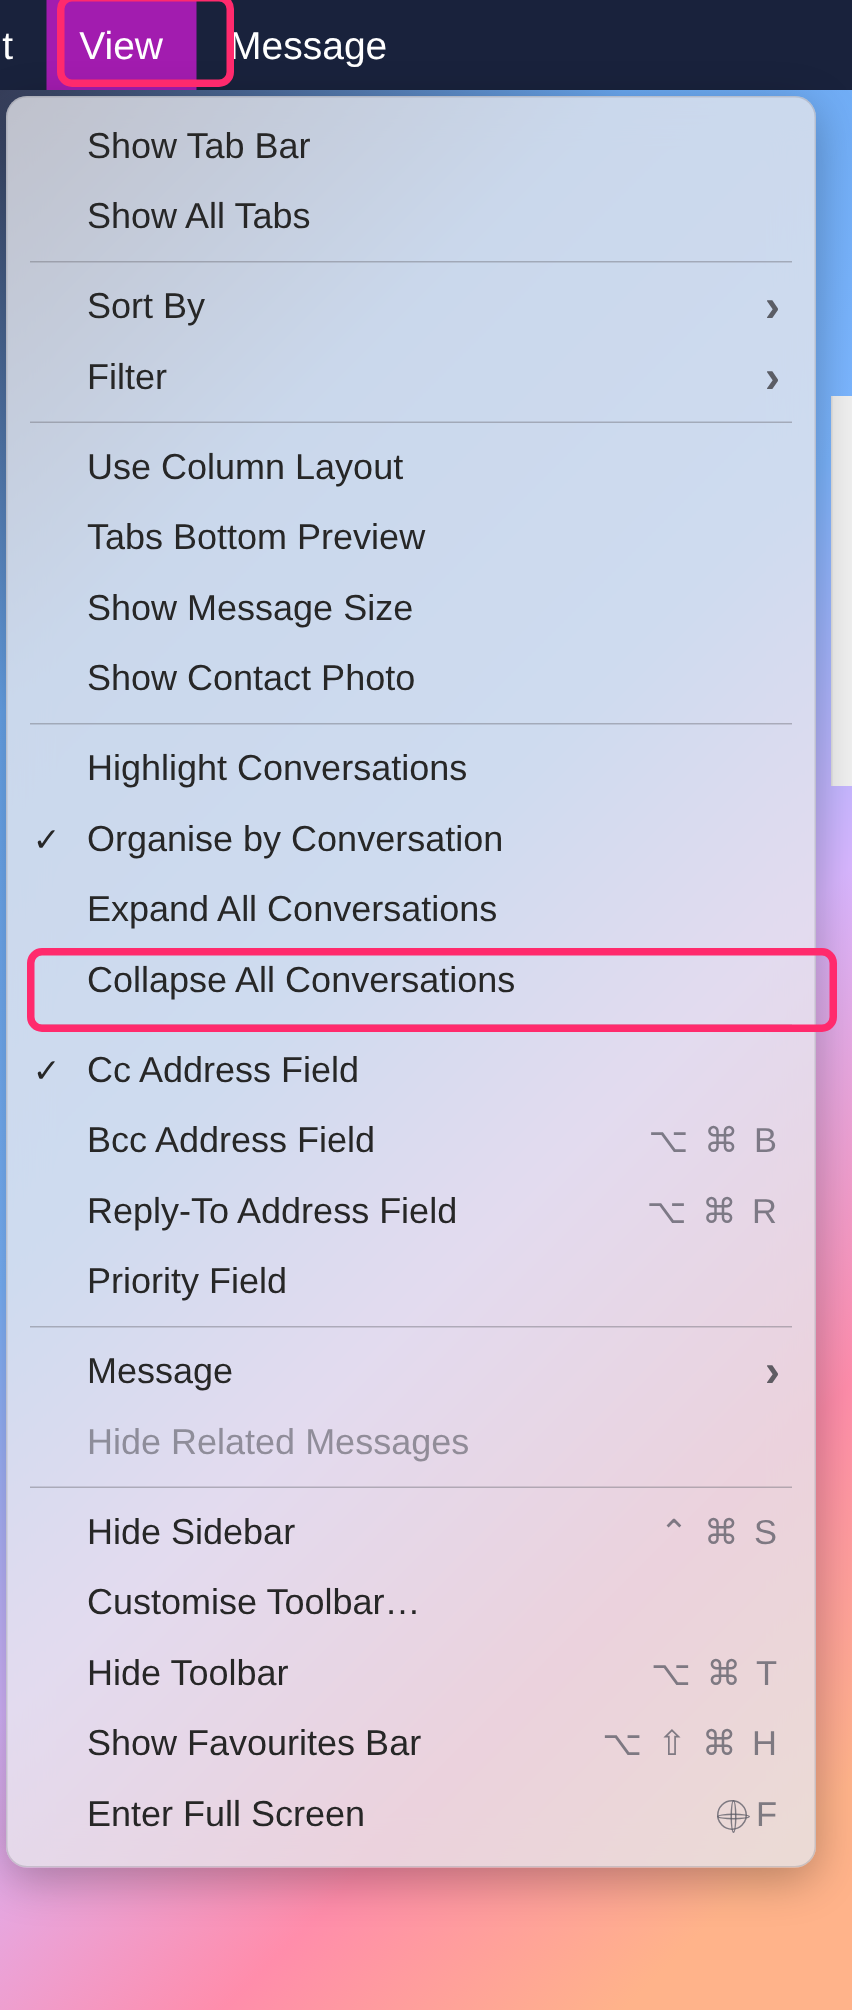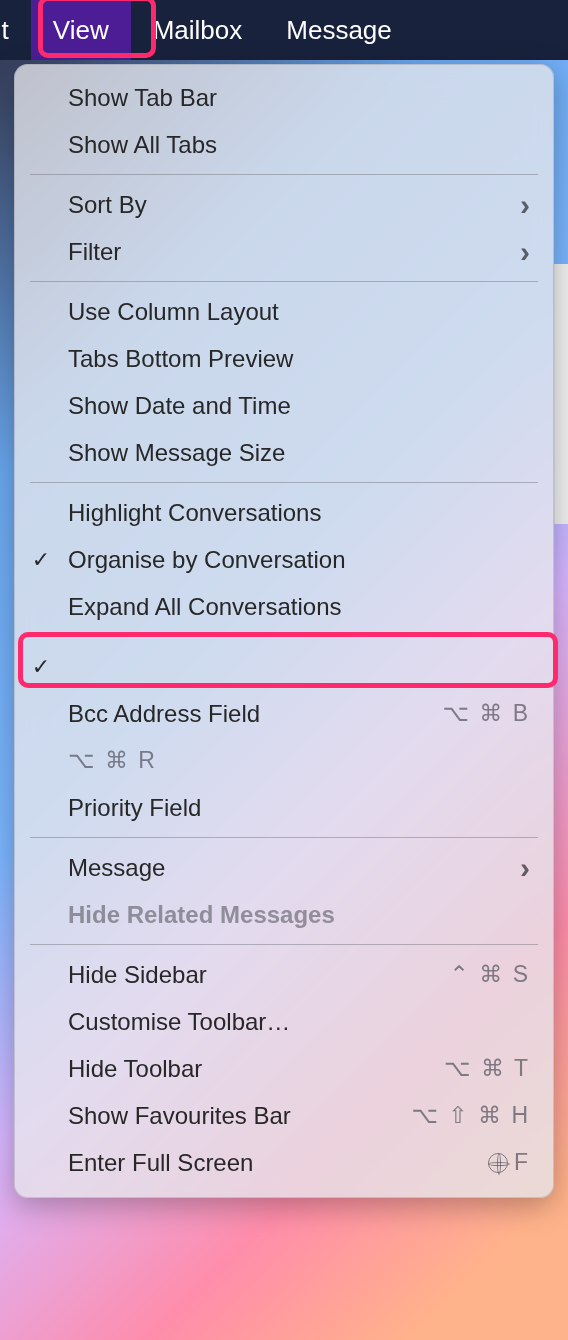--- a/index.html
+++ b/index.html
@@ -19,34 +19,34 @@
     font-weight: 400;
   }
   .menubar-item {
     padding: 0 22px;
     height: 60px;
     display: flex;
     align-items: center;
     cursor: default;
   }
   .menubar-item.active {
-    background: #4c1d95;
+    background: #a21caf;
   }
   .highlight-box {
     position: absolute;
     border: 5px solid #ff2a6d;
     border-radius: 10px;
     pointer-events: none;
   }
   .hl-view { left: 38px; top: -4px; width: 118px; height: 62px; }
   .hl-org  { left: 18px; top: 632px; width: 540px; height: 56px; }
 
   .dropdown {
     position: absolute;
-    left: 14px;
+    left: 4px;
     top: 64px;
     width: 540px;
     border-radius: 14px;
     background: rgba(230,230,235,0.78);
     backdrop-filter: blur(14px);
     box-shadow: 0 8px 30px rgba(0,0,0,0.28), 0 0 0 1px rgba(140,140,150,0.35) inset;
     padding: 10px 0 12px 0;
   }
   .menu-section + .menu-section::before {
     content: "";
@@ -57,21 +57,21 @@
   }
   .menu-item {
     display: flex;
     align-items: center;
     height: 47px;
     padding: 0 24px 0 0;
     font-size: 24px;
     color: #272727;
     cursor: default;
   }
-  .menu-item.disabled { color: rgba(100,100,108,0.65); font-weight: bold; }
+  .menu-item.disabled { color: rgba(100,100,108,0.65); }
   .check-col {
     width: 54px;
     text-align: center;
     font-size: 22px;
     color: #272727;
   }
   .label-col { flex: 1; }
   .shortcut-col {
     color: rgba(90,90,100,0.75);
     font-size: 23px;
@@ -111,21 +111,20 @@
   }
 </style>
 </head>
 <body>
 
 <div class="bg-peek"></div>
 
 <div class="menubar">
   <div class="menubar-item" style="padding-left:0; margin-left:-10px;">lit</div>
   <div class="menubar-item active">View</div>
-  <div class="menubar-item">Mailbox</div>
   <div class="menubar-item">Message</div>
 </div>
 
 <div class="dropdown" id="dropdown">
     <div class="menu-section">
       <div class="menu-item">
         <span class="check-col"></span>
         <span class="label-col">Show Tab Bar</span>
       </div>
       <div class="menu-item">
@@ -149,52 +148,58 @@
       <div class="menu-item">
         <span class="check-col"></span>
         <span class="label-col">Use Column Layout</span>
       </div>
       <div class="menu-item">
         <span class="check-col"></span>
         <span class="label-col">Tabs Bottom Preview</span>
       </div>
       <div class="menu-item">
         <span class="check-col"></span>
-        <span class="label-col">Show Date and Time</span>
-      </div>
-      <div class="menu-item">
-        <span class="check-col"></span>
         <span class="label-col">Show Message Size</span>
+      </div>
+      <div class="menu-item">
+        <span class="check-col"></span>
+        <span class="label-col">Show Contact Photo</span>
       </div>
     </div>
     <div class="menu-section">
       <div class="menu-item">
         <span class="check-col"></span>
         <span class="label-col">Highlight Conversations</span>
       </div>
       <div class="menu-item">
         <span class="check-col">✓</span>
         <span class="label-col">Organise by Conversation</span>
       </div>
       <div class="menu-item">
         <span class="check-col"></span>
         <span class="label-col">Expand All Conversations</span>
       </div>
+      <div class="menu-item">
+        <span class="check-col"></span>
+        <span class="label-col">Collapse All Conversations</span>
+      </div>
     </div>
     <div class="menu-section">
       <div class="menu-item">
         <span class="check-col">✓</span>
+        <span class="label-col">Cc Address Field</span>
       </div>
       <div class="menu-item">
         <span class="check-col"></span>
         <span class="label-col">Bcc Address Field</span>
         <span class="shortcut-col">⌥ ⌘ B</span>
       </div>
       <div class="menu-item">
         <span class="check-col"></span>
+        <span class="label-col">Reply-To Address Field</span>
         <span class="shortcut-col">⌥ ⌘ R</span>
       </div>
       <div class="menu-item">
         <span class="check-col"></span>
         <span class="label-col">Priority Field</span>
       </div>
     </div>
     <div class="menu-section">
       <div class="menu-item">
         <span class="check-col"></span>

